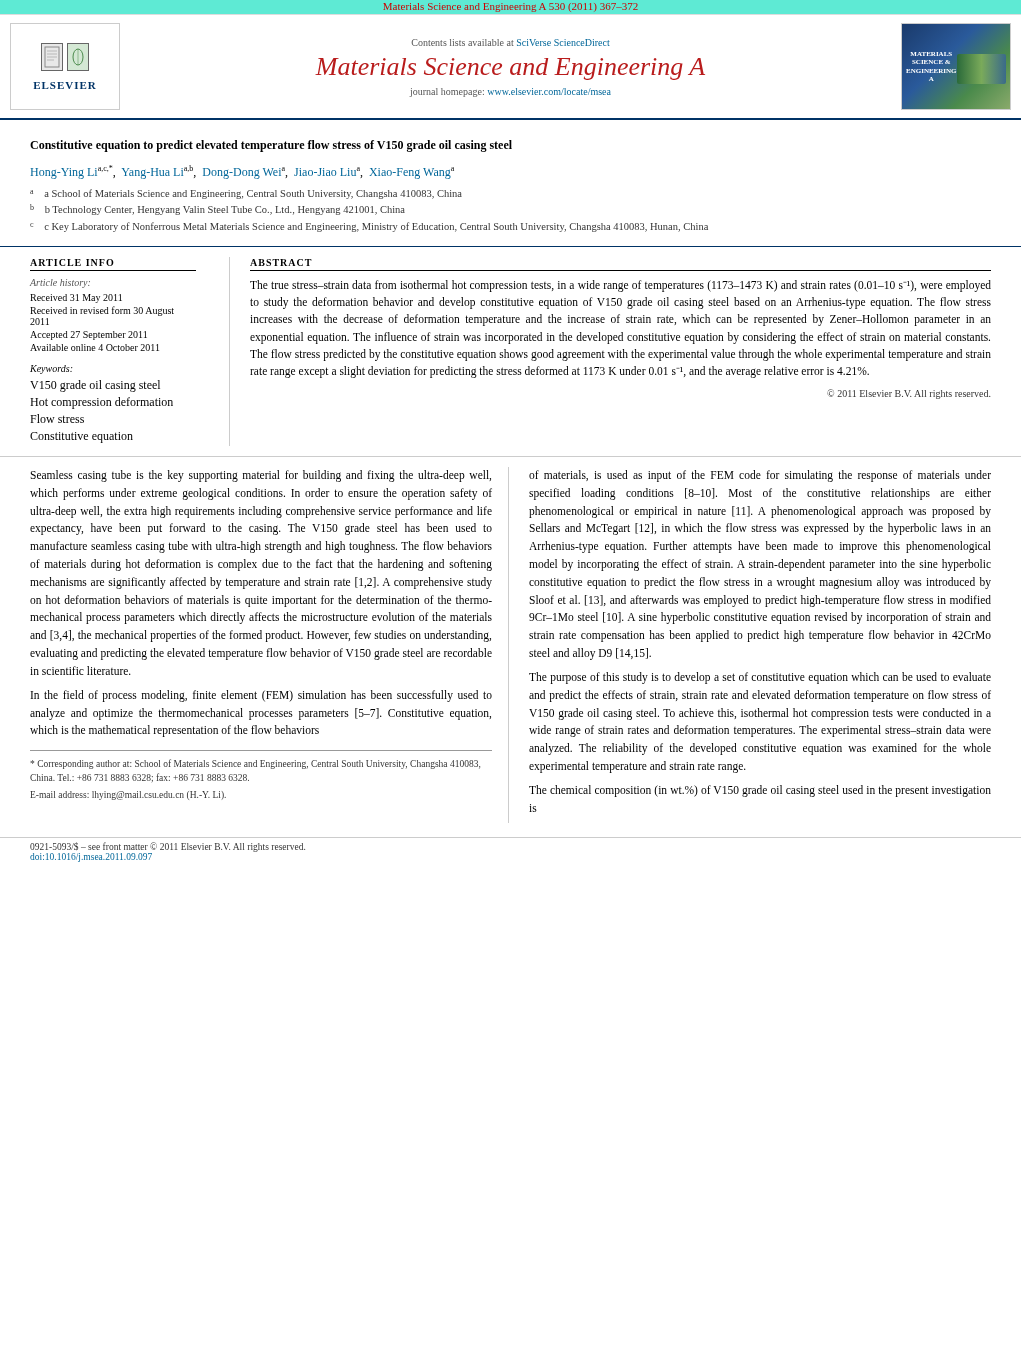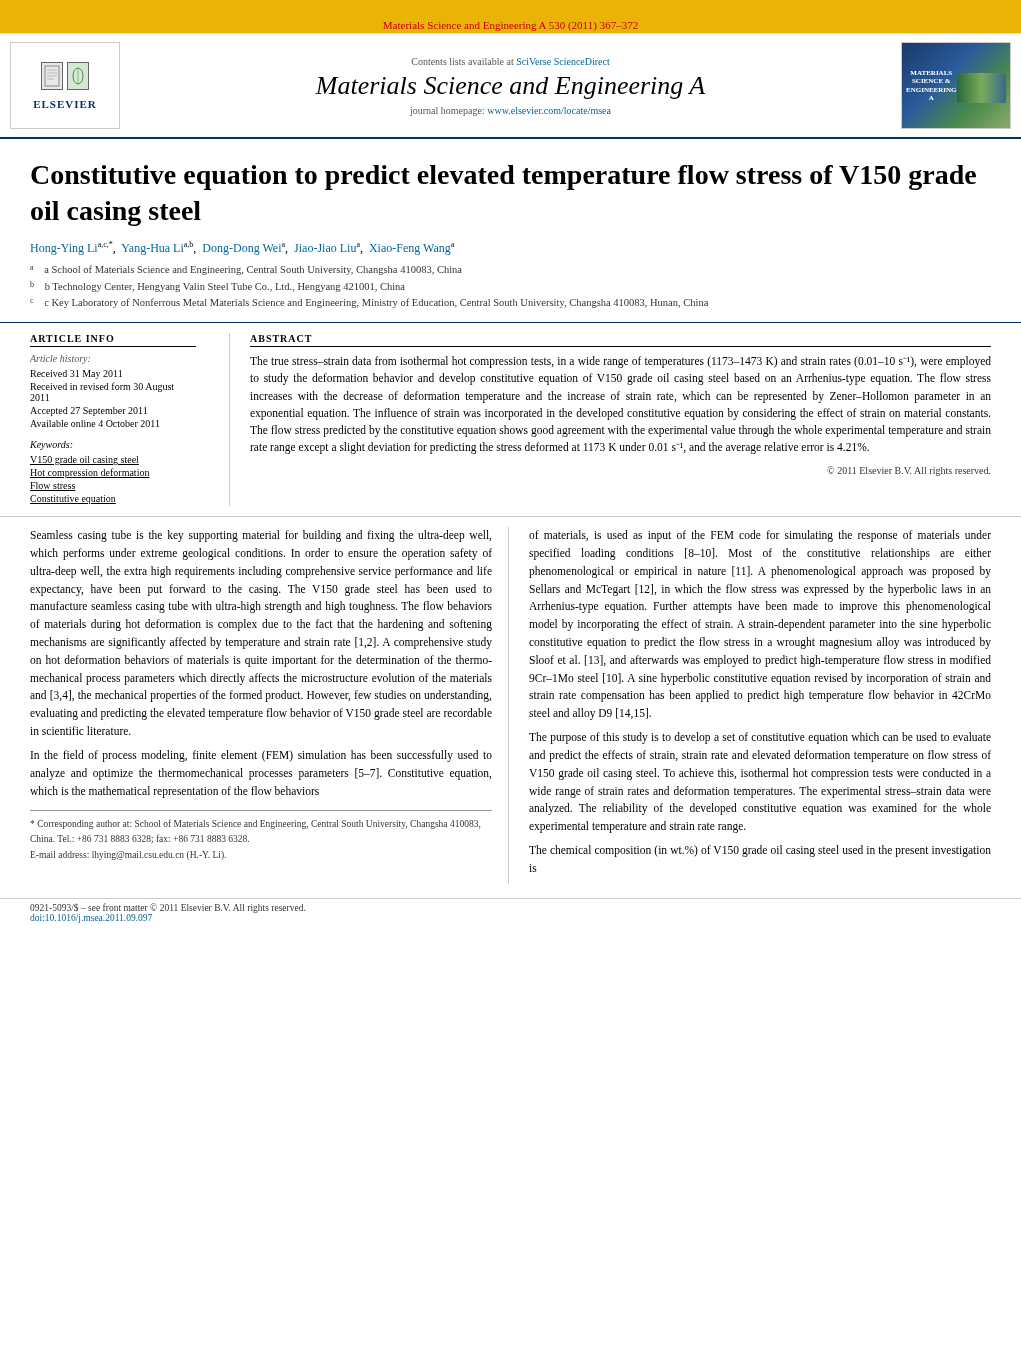--- a/index.html
+++ b/index.html
@@ -5,23 +5,23 @@
     * { margin: 0; padding: 0; box-sizing: border-box; }
     body {
       font-family: 'Times New Roman', Times, serif;
       background: #fff;
       width: 1021px;
       min-height: 1351px;
       color: #000;
       font-size: 13px;
     }
     .top-bar {
-      background: #eab308;
+      background: #5eead4;
       text-align: center;
-      padding: 19px 0 2px 0;
+      padding: 0 0 2px 0;
       font-size: 11px;
       color: #c00;
       border-bottom: 1px solid #ddd;
     }
     .header-section {
       display: flex;
       align-items: stretch;
       border-bottom: 2px solid #003366;
       padding: 8px 10px;
       gap: 10px;
@@ -67,21 +67,21 @@
     .sciverse-line {
       font-size: 10px;
       color: #555;
       margin-bottom: 4px;
     }
     .sciverse-link {
       color: #006699;
     }
     .journal-title {
       font-size: 26px;
-      color: #000000;
+      color: #b91c1c;
       font-family: 'Times New Roman', serif;
       font-style: italic;
       text-align: center;
       margin-bottom: 4px;
     }
     .journal-homepage {
       font-size: 10px;
       color: #555;
     }
     .header-right {
@@ -105,21 +105,21 @@
       font-size: 7px;
       text-align: center;
       font-weight: bold;
       line-height: 1.2;
     }
     .article-title-section {
       padding: 18px 30px 10px 30px;
       border-bottom: 1px solid #003366;
     }
     .article-title {
-      font-size: 28px;
+      font-size: 12px;
       font-weight: bold;
       color: #000;
       line-height: 1.3;
       margin-bottom: 10px;
     }
     .authors-line {
       font-size: 12px;
       margin-bottom: 6px;
     }
     .author-name {
@@ -169,23 +169,22 @@
       font-size: 10px;
       margin-bottom: 2px;
     }
     .keywords-label {
       font-size: 10px;
       font-style: italic;
       margin-bottom: 4px;
       margin-top: 10px;
     }
     .keyword-item {
-      font-size: 10px;
+      font-size: 12px;
       margin-bottom: 2px;
-      text-decoration: underline;
     }
     .abstract-text {
       font-size: 11.5px;
       line-height: 1.5;
       text-align: justify;
     }
     .copyright-line {
       font-size: 10px;
       text-align: right;
       margin-top: 8px;

